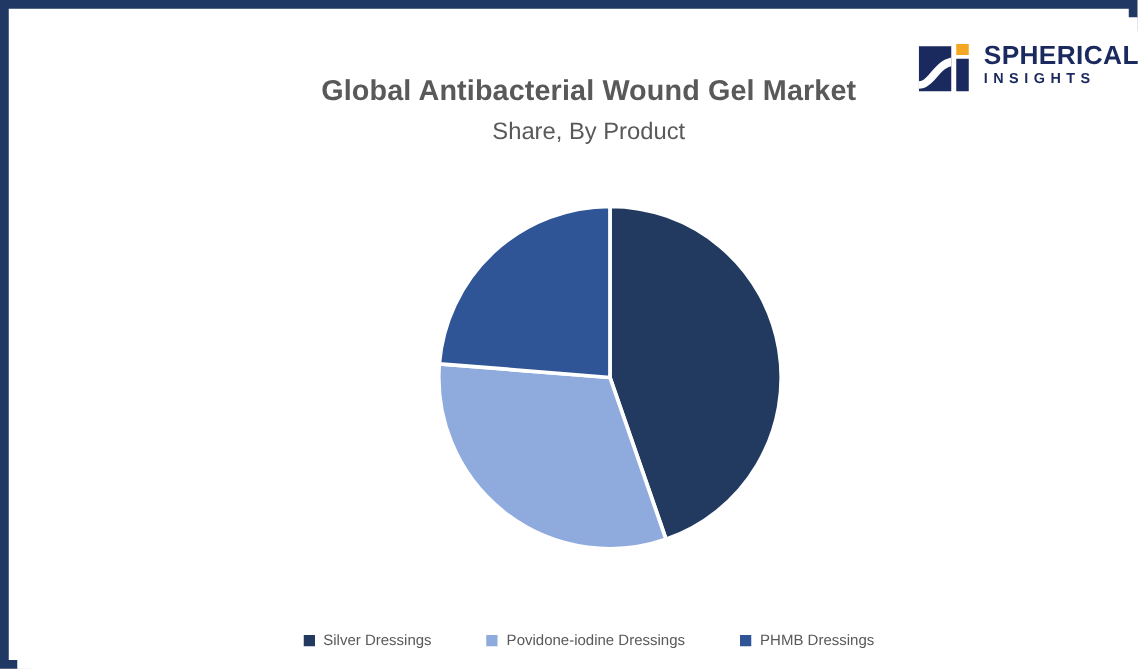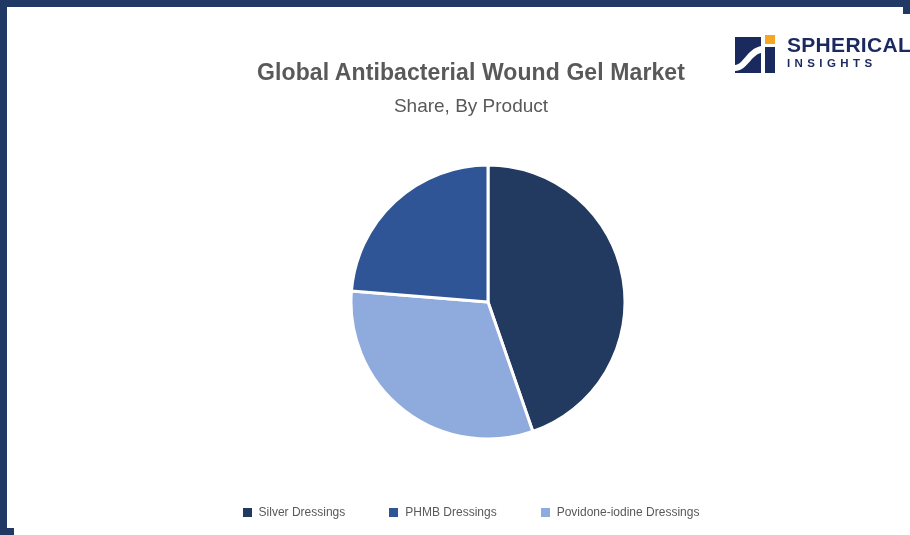--- a/index.html
+++ b/index.html
@@ -169,24 +169,24 @@
             </g>
         </svg>
       </div>
 
       <div class="legend" id="legend">
           <div class="legend-item">
             <span class="legend-swatch" style="background: rgb(35, 58, 96);"></span>
             <span class="legend-label">Silver Dressings</span>
           </div>
           <div class="legend-item">
+            <span class="legend-swatch" style="background: rgb(143, 170, 220);"></span>
+            <span class="legend-label">Povidone-iodine Dressings</span>
+          </div>
+          <div class="legend-item">
             <span class="legend-swatch" style="background: rgb(47, 85, 151);"></span>
             <span class="legend-label">PHMB Dressings</span>
-          </div>
-          <div class="legend-item">
-            <span class="legend-swatch" style="background: rgb(143, 170, 220);"></span>
-            <span class="legend-label">Povidone-iodine Dressings</span>
           </div>
         </div>
 
     </div>
   </div>
 </div>
 
 </body></html>

